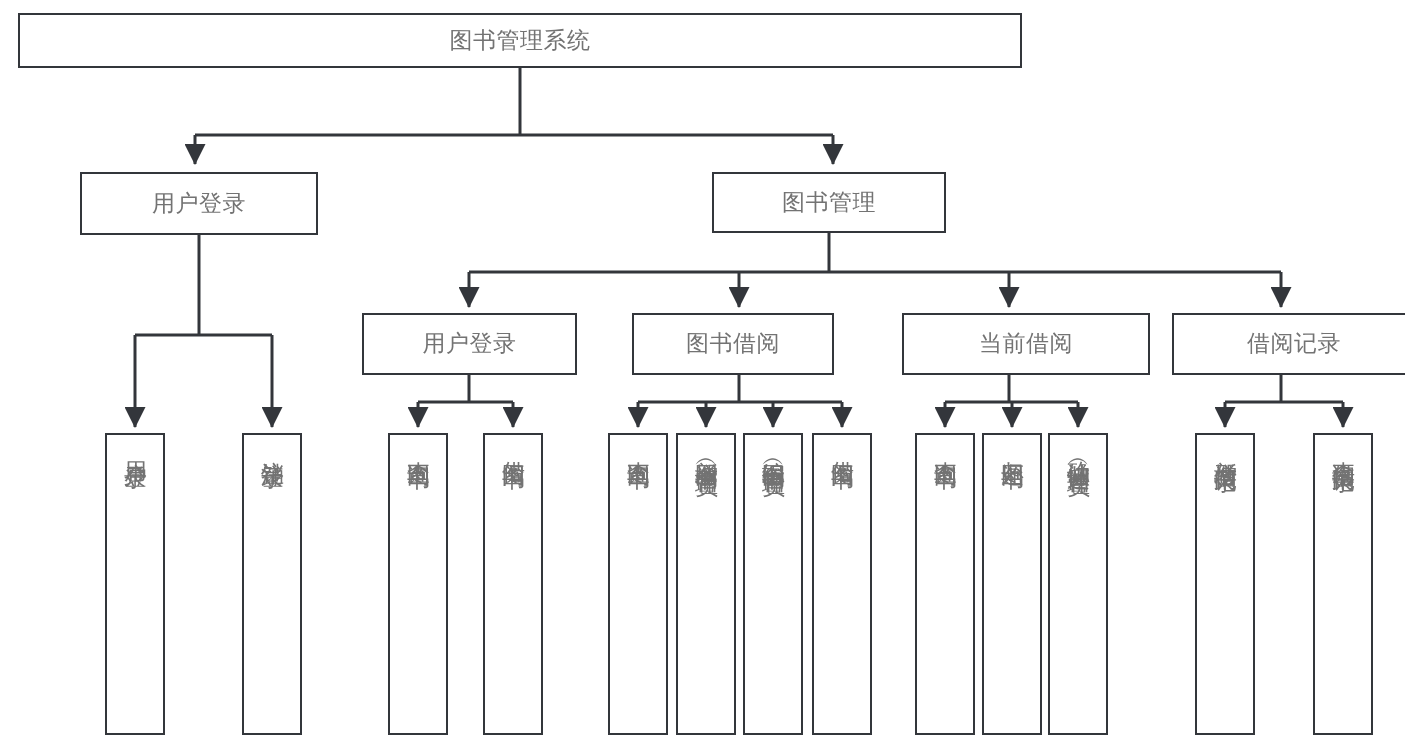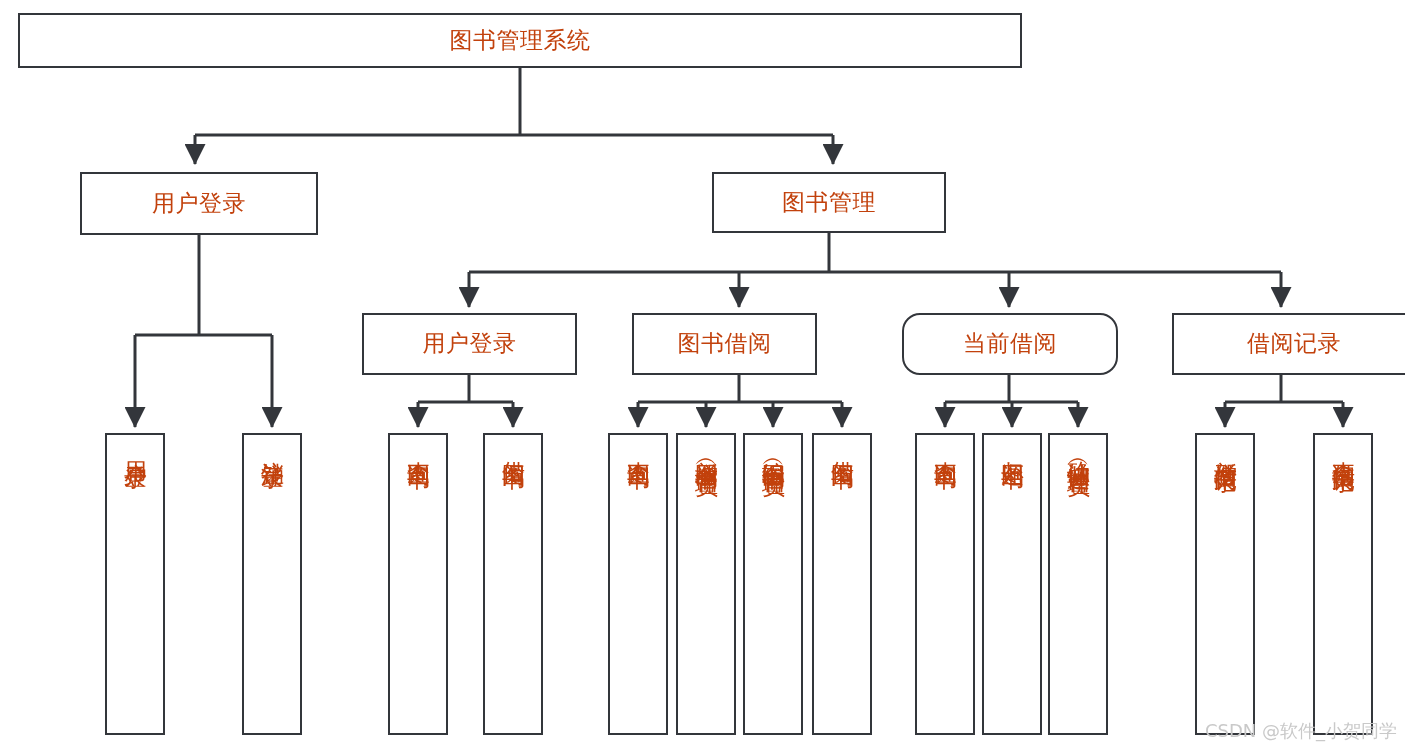--- a/index.html
+++ b/index.html
@@ -27,21 +27,21 @@
     box-sizing: border-box;
     background: #ffffff;
     border: 2px solid #33363b;
     display: flex;
     align-items: center;
     justify-content: center;
     color: #4a4d52;
     z-index: 2;
   }
   .node-label {
-    color: #c2410c;
+    color: #737373;
     line-height: 1.12;
     white-space: nowrap;
     letter-spacing: 0.5px;
   }
   .node.h .node-label {
     font-size: 23px;
   }
   .node.root .node-label {
     font-size: 23px;
   }
@@ -130,24 +130,24 @@
   <div class="node h" style="left:80px; top:172px; width:238px; height:63px;">
     <span class="node-label">用户登录</span>
   </div>
   <div class="node h" style="left:712px; top:172px; width:234px; height:61px;">
     <span class="node-label">图书管理</span>
   </div>
 
   <div class="node h" style="left:362px; top:313px; width:215px; height:62px;">
     <span class="node-label">用户登录</span>
   </div>
-  <div class="node h" style="left:632px; top:313px; width:185px; height:62px;">
+  <div class="node h" style="left:632px; top:313px; width:202px; height:62px;">
     <span class="node-label">图书借阅</span>
   </div>
-  <div class="node h" style="left:902px; top:313px; width:216px; height:62px;border-radius:18px;">
+  <div class="node h" style="left:902px; top:313px; width:248px; height:62px;">
     <span class="node-label">当前借阅</span>
   </div>
   <div class="node h" style="left:1172px; top:313px; width:244px; height:62px;">
     <span class="node-label">借阅记录</span>
   </div>
 
   <div class="node v" style="left:105px; top:433px; width:60px; height:302px;">
     <span class="node-label">用户登录</span>
   </div>
   <div class="node v" style="left:242px; top:433px; width:60px; height:302px;">
@@ -184,15 +184,14 @@
     <span class="node-label">确认归还（管理员）</span>
   </div>
 
   <div class="node v" style="left:1195px; top:433px; width:60px; height:302px;">
     <span class="node-label">新增借阅记录</span>
   </div>
   <div class="node v" style="left:1313px; top:433px; width:60px; height:302px;">
     <span class="node-label">查询借阅记录</span>
   </div>
 
-  <div id="watermark">CSDN @软件_小贺同学</div>
 
 </div>
 
 </body></html>

